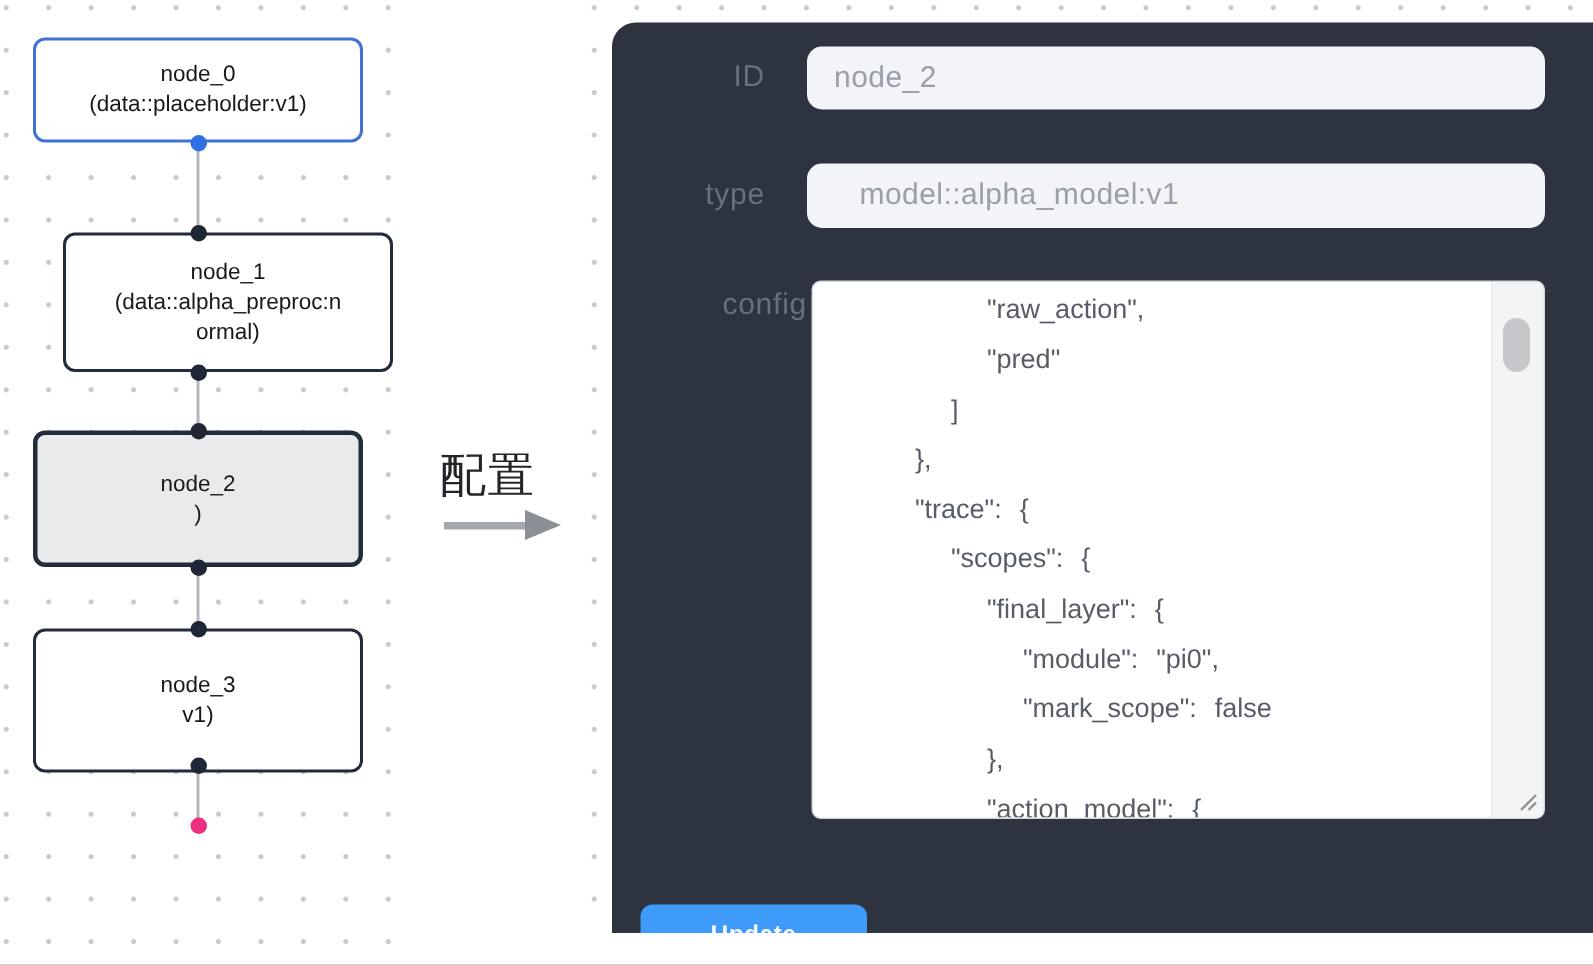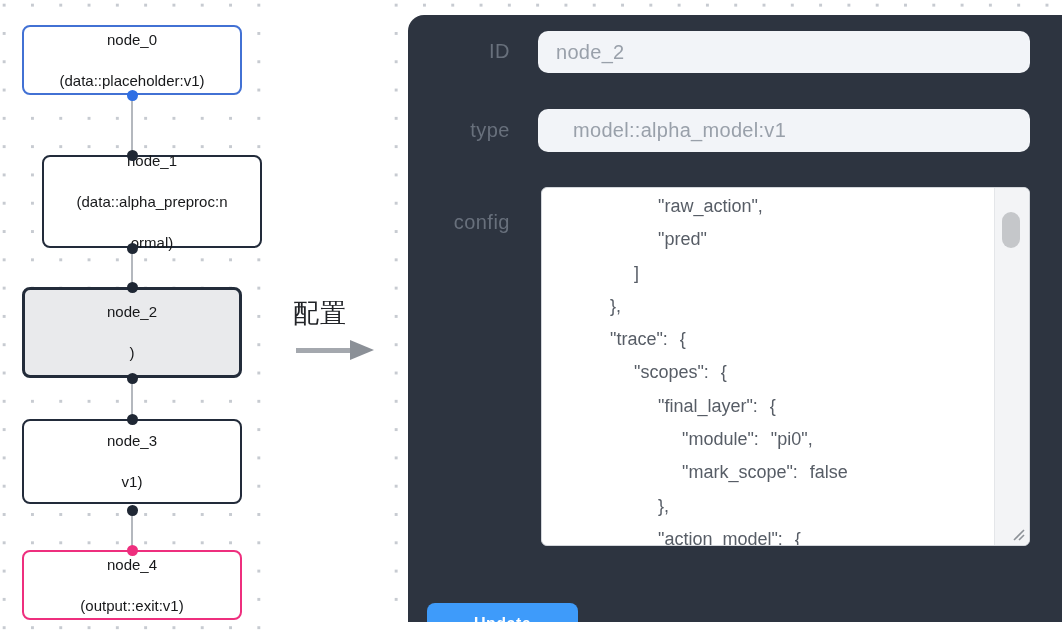--- a/index.html
+++ b/index.html
@@ -10,26 +10,26 @@
   .dotgrid{position:absolute;
     background-image:radial-gradient(circle,#c7cbd1 1.5px,rgba(0,0,0,0) 1.6px);
     background-size:28.3px 28.3px;background-position:-10px -9px;}
   #left-canvas{left:0;top:0;width:268px;height:643px;}
   #right-canvas{left:392px;top:0;width:670px;height:622px;}
 
   
   .node{position:absolute;left:22px;width:220px;box-sizing:border-box;
     background:#ffffff;border:2px solid #222b3a;border-radius:8px;
     display:flex;flex-direction:column;align-items:center;justify-content:center;
-    font-size:15px;line-height:20px;color:#17181a;text-align:center;gap:21px;}
+    font-size:15px;line-height:20px;color:#17181a;text-align:center;}
   .node .nline{white-space:pre;}
   #node-0{top:25px;height:70px;border-color:#4271d4;}
   #node-1{top:155px;height:93px;margin-left:20px;}
   #node-2{top:287px;height:91px;background:#e9eaec;border-width:3px;border-color:#232c3a;}
-  #node-3{top:419px;height:85px;}
+  #node-3{top:419px;height:96px;}
   #node-4{top:550px;height:70px;border-color:#ee2f7e;}
 
   .link{position:absolute;left:131px;width:2px;background:#b4b8be;}
   #link-0{top:95px;height:60px;}
   #link-1{top:248px;height:39px;}
   #link-2{top:378px;height:41px;}
   #link-3{top:510px;height:40px;}
 
   .port{position:absolute;width:11px;height:11px;border-radius:50%;
     background:#1f2734;left:126.5px;}
@@ -37,35 +37,35 @@
   #port-1{top:149.5px;}
   #port-2{top:242.5px;}
   #port-3{top:281.5px;}
   #port-4{top:372.5px;}
   #port-5{top:413.5px;}
   #port-6{top:504.5px;}
   #port-7{top:544.5px;background:#ee2f7e;}
 
   
   #annot{position:absolute;left:293px;top:296px;width:96px;}
-  #annot-label{font-size:26px;color:#222428;font-weight:500;letter-spacing:1px;}
+  #annot-label{font-size:31px;color:#222428;font-weight:500;letter-spacing:1px;}
   #arrow{position:absolute;left:3px;top:44px;width:80px;height:20px;}
   #arrow .shaft{position:absolute;left:0;top:8px;width:56px;height:5px;background:#a4a8ae;}
   #arrow .head{position:absolute;left:54px;top:0;width:0;height:0;
     border-left:24px solid #8b9097;border-top:10px solid rgba(0,0,0,0);
     border-bottom:10px solid rgba(0,0,0,0);}
 
   
   #panel{position:absolute;left:408px;top:15px;width:756px;height:607px;
     background:#2d3440;border-radius:16px 16px 0 0;overflow:hidden;}
   .field-label{position:absolute;left:0;width:102px;text-align:right;
     font-size:20px;color:#68707c;letter-spacing:0.5px;}
   #label-id{top:25px;}
   #label-type{top:104px;}
-  #label-config{top:196px;}
+  #label-config{top:177px;margin-left:28px;}
   .tfield{position:absolute;left:130px;width:492px;height:43px;box-sizing:border-box;
     background:#f2f4f8;border:none;border-radius:10px;padding:0 18px;
     font-size:20px;color:#99a0aa;font-family:inherit;letter-spacing:0.3px;outline:none;}
   #field-id{top:16px;height:42px;}
   #field-type{top:94px;padding-left:35px;}
 
   #config-box{position:absolute;left:133px;top:172px;width:489px;height:359px;
     box-sizing:border-box;background:#ffffff;border:1px solid #d3d6db;border-radius:6px;
     overflow:hidden;}
   #config-text{position:absolute;left:0;top:1px;right:35px;bottom:0;
@@ -101,24 +101,20 @@
     <div class="nline">(data::alpha_preproc:n</div>
     <div class="nline">ormal)</div>
   </div>
   <div class="node" id="node-2">
     <div class="nline">node_2</div>
     <div class="nline">)</div>
   </div>
   <div class="node" id="node-3">
     <div class="nline">node_3</div>
     <div class="nline">v1)</div>
-  </div>
-  <div class="node" id="node-4">
-    <div class="nline">node_4</div>
-    <div class="nline">(output::exit:v1)</div>
   </div>
 
   <div class="port" id="port-0"></div>
   <div class="port" id="port-1"></div>
   <div class="port" id="port-2"></div>
   <div class="port" id="port-3"></div>
   <div class="port" id="port-4"></div>
   <div class="port" id="port-5"></div>
   <div class="port" id="port-6"></div>
   <div class="port" id="port-7"></div>

